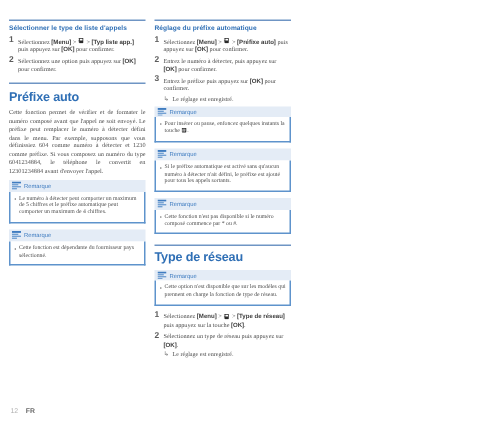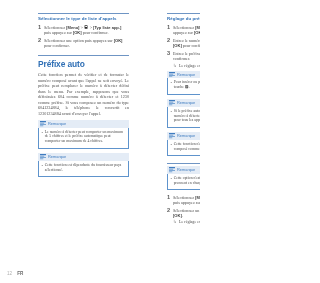--- a/index.html
+++ b/index.html
@@ -21,21 +21,20 @@
     padding: 13px 6px 0 6px;
   }
   .columns {
     display: flex;
     gap: 6px;
     align-items: flex-start;
   }
   .col {
     width: 91px;
     flex: 0 0 91px;
-    margin-left: 32px;
   }
 
   
   .h-rule {
     height: 1px;
     background: #6f95c4;
     margin-bottom: 2.2px;
   }
   .h2 {
     font-family: "Liberation Sans", sans-serif;
@@ -382,20 +381,21 @@
                   <div class="note-bullet">•</div>
                   <div class="note-text">Cette fonction n'est pas disponible si le numéro composé commence par * ou #.</div>
                 </div>
               </div>
             </div>
           </div>
       </div>
 
       <div class="h1-wrap">
         <div class="h-rule"></div>
+        <div class="h1">Type de réseau</div>
         <div>
             <div class="note">
               <div class="note-head">
                 <span class="note-icon">
                   <svg viewBox="0 0 20 18" width="100%" height="100%">
                     <rect x="0" y="0" width="20" height="4.2" fill="#3f7cc0"></rect>
                     <rect x="0" y="6" width="14" height="2.6" fill="#5e93cc"></rect>
                     <rect x="0" y="10.4" width="20" height="2.6" fill="#5e93cc"></rect>
                     <rect x="0" y="14.8" width="11" height="2.6" fill="#5e93cc"></rect>
                   </svg>

